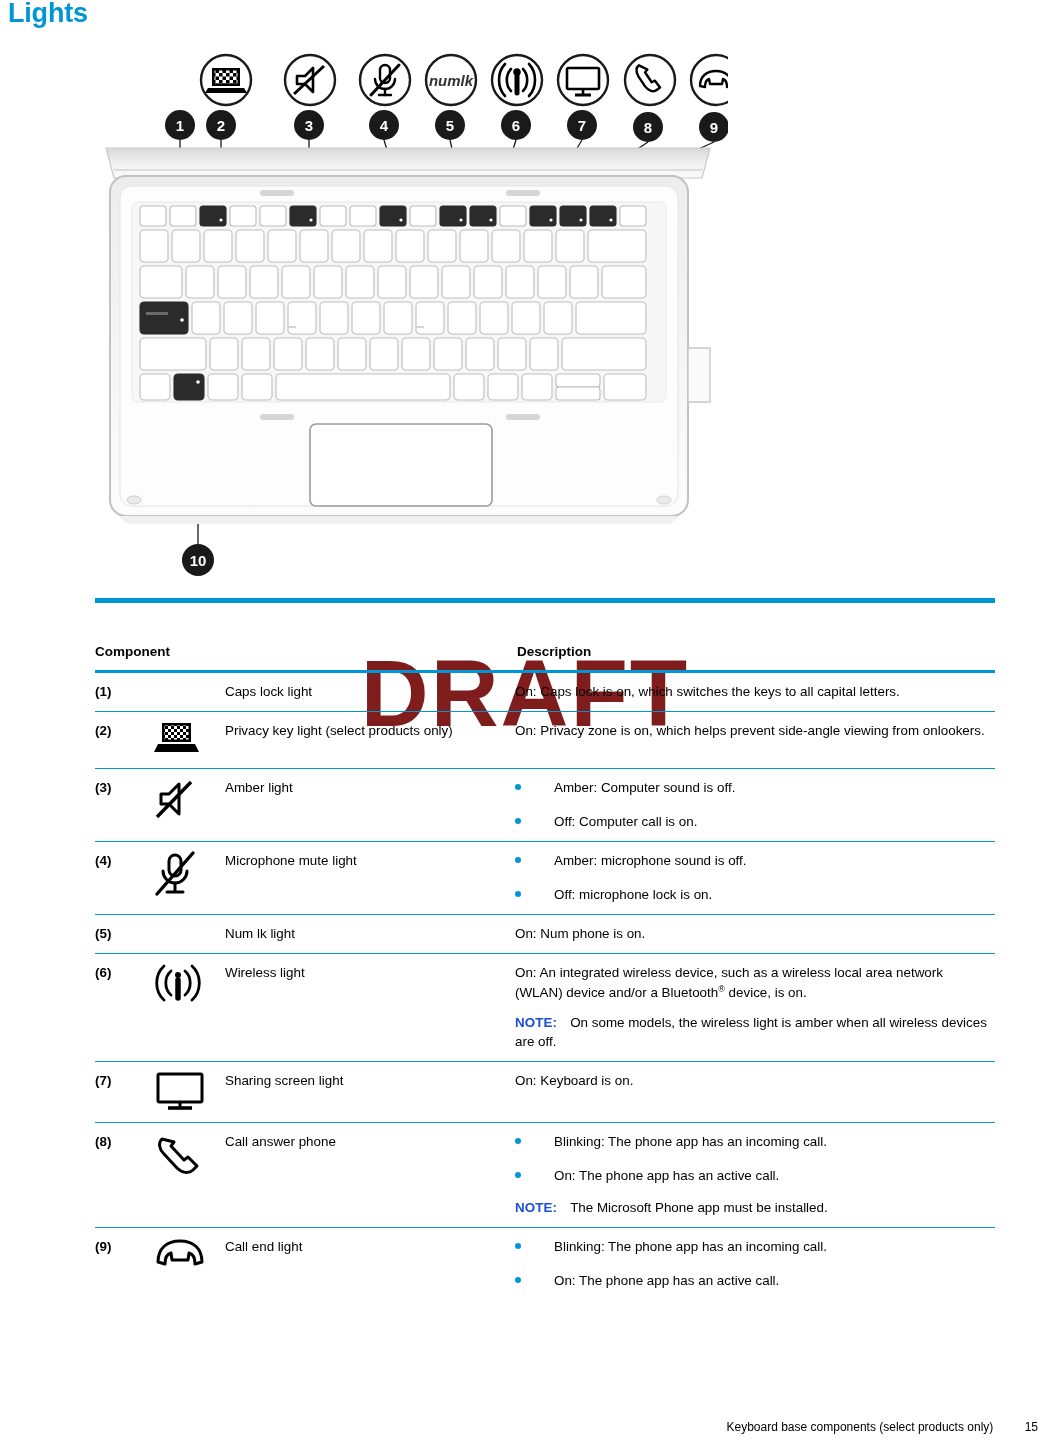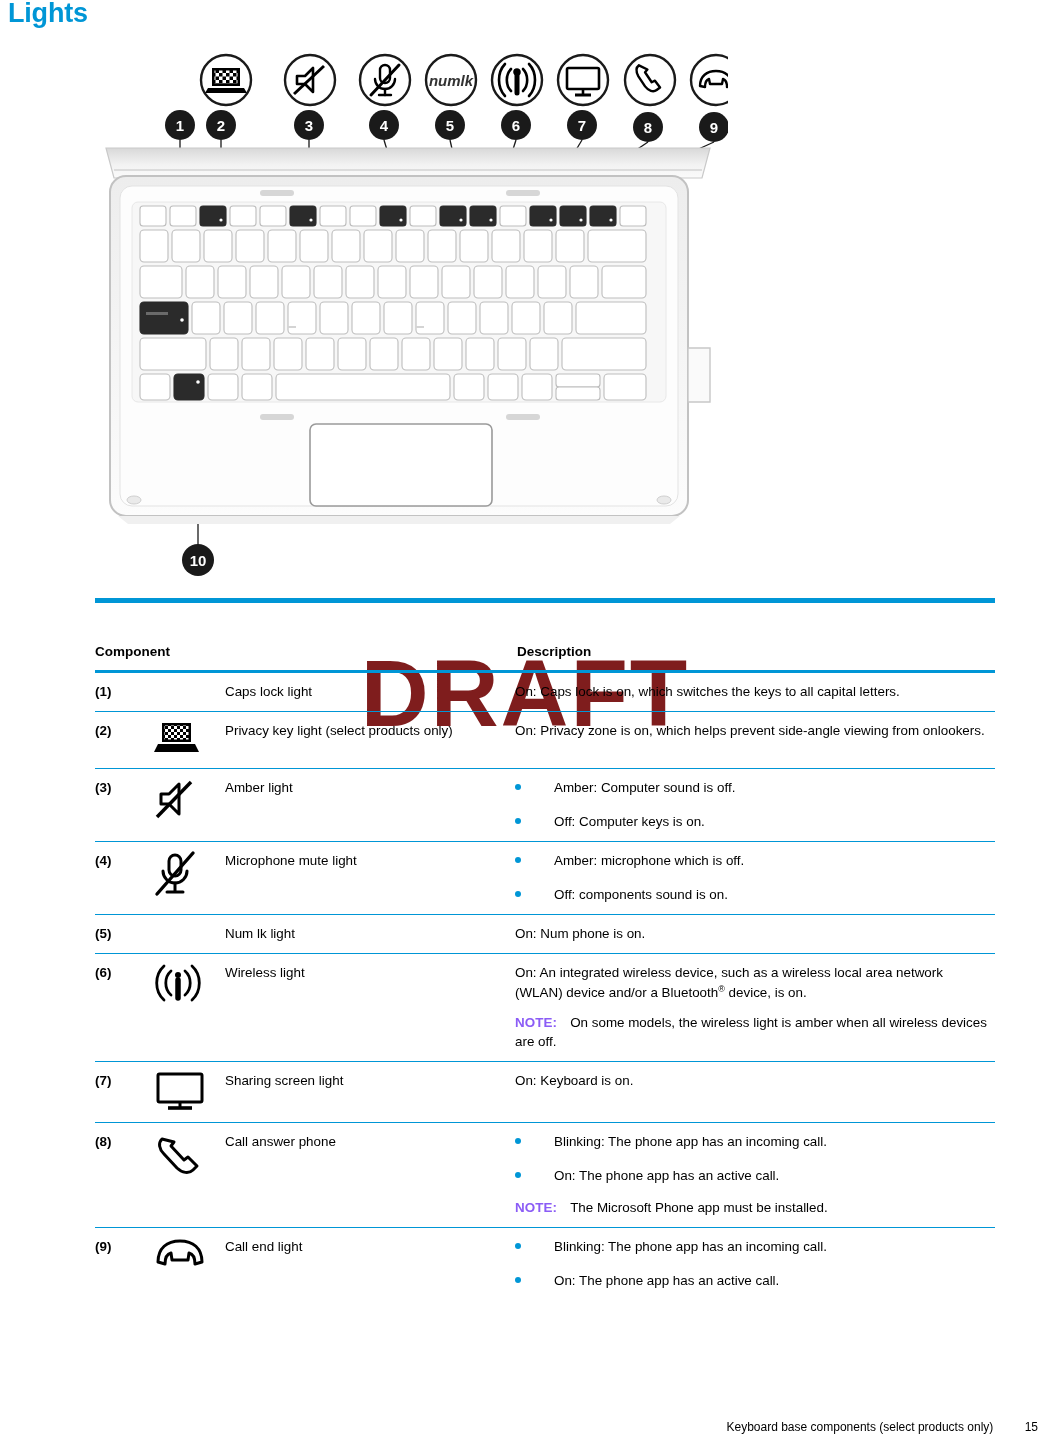--- a/index.html
+++ b/index.html
@@ -117,21 +117,21 @@
     position: absolute;
     left: 0px;
     top: 6px;
     width: 6px;
     height: 6px;
     border-radius: 50%;
     background: #0096d6;
   }
   .note-p { margin-top: 13px; }
   .note-lbl {
-    color: #8b5cf6;
+    color: #1d4ed8;
     font-weight: bold;
     letter-spacing: 0.1px;
   }
   .note-gap { display: inline-block; width: 13px; }
   .sup { font-size: 9px; vertical-align: super; }
 
   
   .footer {
     position: absolute;
     right: 12px;
@@ -487,41 +487,41 @@
         <td class="icon">
           <svg class="icon-svg" width="44" height="44" viewBox="0 0 44 44" fill="none" stroke="#000" stroke-width="3" stroke-linejoin="round">
             <path d="M8 17 L16 17 L26 7 L26 37 L16 27 L8 27 Z"></path>
             <line x1="4" y1="40" x2="38" y2="5" stroke-width="3.4"></line>
           </svg>
         </td>
         <td class="name">Amber light</td>
         <td class="desc">
           <ul class="bullets">
             <li>Amber: Computer sound is off.</li>
-            <li>Off: Computer keys is on.</li>
+            <li>Off: Computer call is on.</li>
           </ul>
         </td>
       </tr>
 
       <tr>
         <td class="num">(4)</td>
         <td class="icon">
           <svg class="icon-svg" width="44" height="48" viewBox="0 0 44 48" fill="none" stroke="#000" stroke-width="3" stroke-linecap="round">
             <rect x="16" y="5" width="12" height="21" rx="6"></rect>
             <path d="M10 21 a12 12 0 0 0 24 0"></path>
             <line x1="22" y1="33" x2="22" y2="41"></line>
             <line x1="14" y1="42" x2="30" y2="42"></line>
             <line x1="4" y1="44" x2="40" y2="3" stroke-width="3.4"></line>
           </svg>
         </td>
         <td class="name">Microphone mute light</td>
         <td class="desc">
           <ul class="bullets">
-            <li>Amber: microphone which is off.</li>
-            <li>Off: components sound is on.</li>
+            <li>Amber: microphone sound is off.</li>
+            <li>Off: microphone lock is on.</li>
           </ul>
         </td>
       </tr>
 
       <tr>
         <td class="num">(5)</td>
         <td class="icon"></td>
         <td class="name">Num lk light</td>
         <td class="desc">
           <p class="desc-p">On: Num phone is on.</p>

